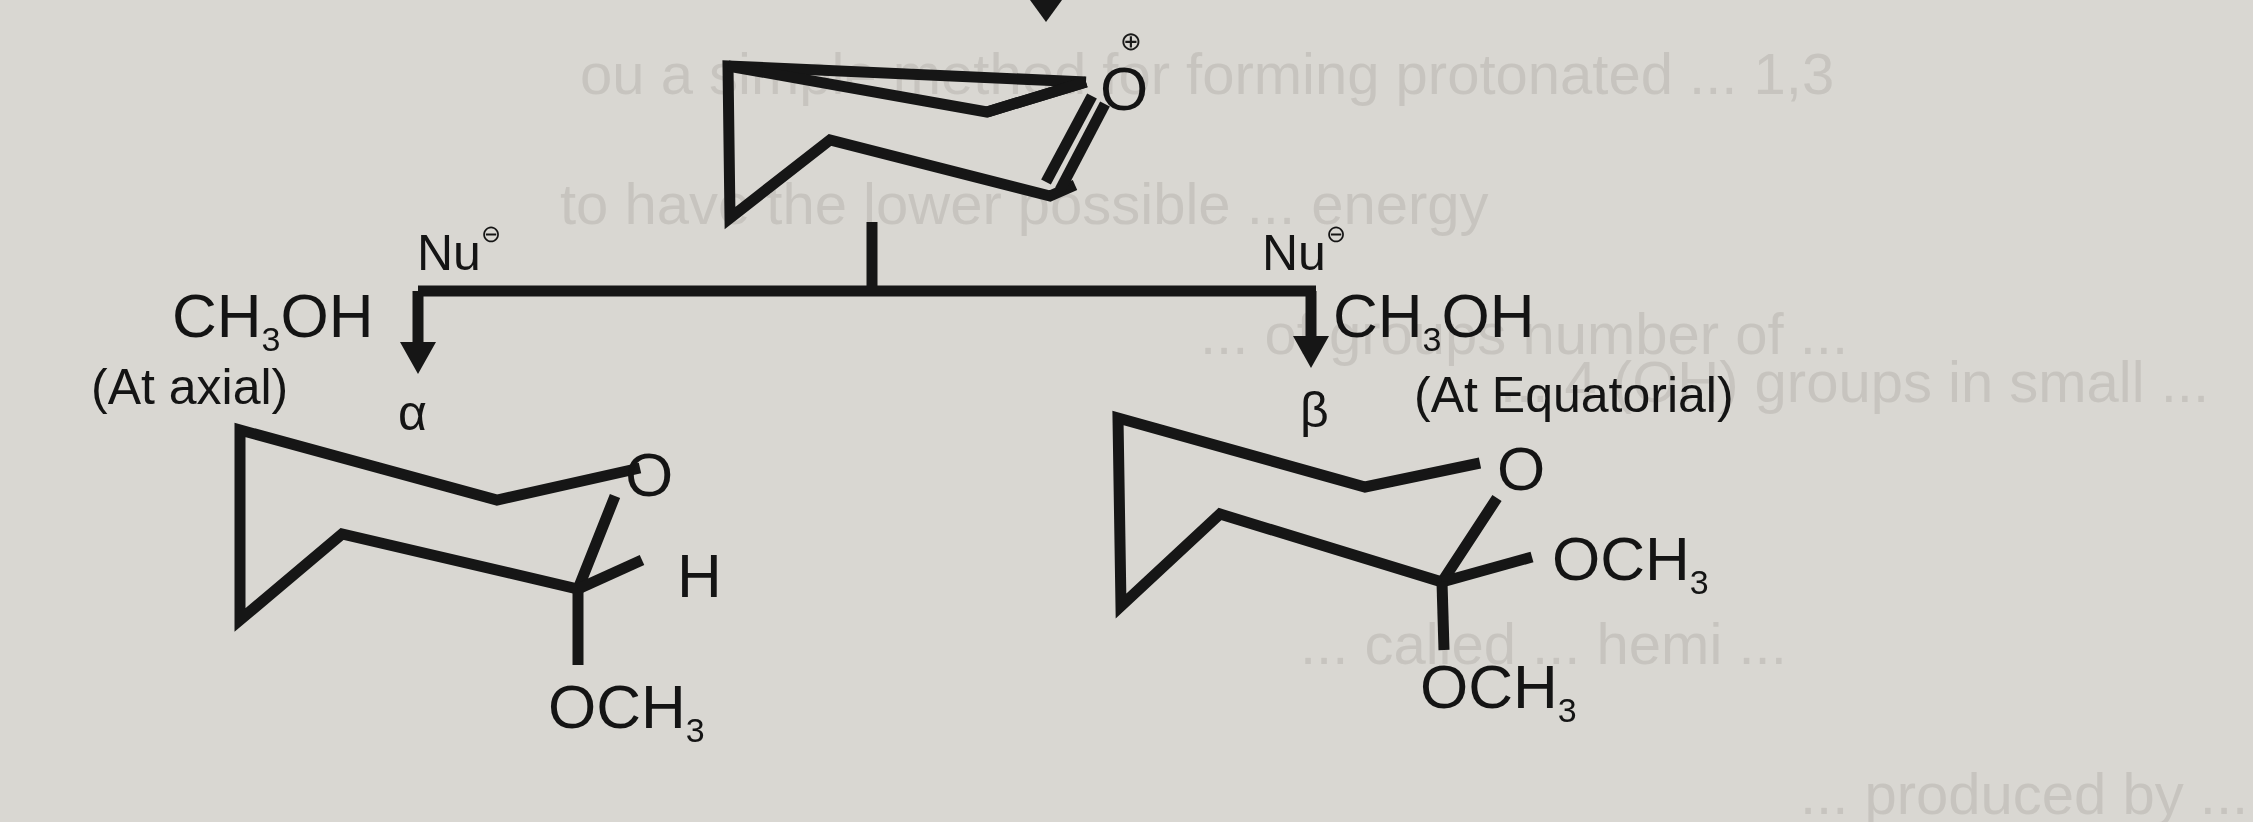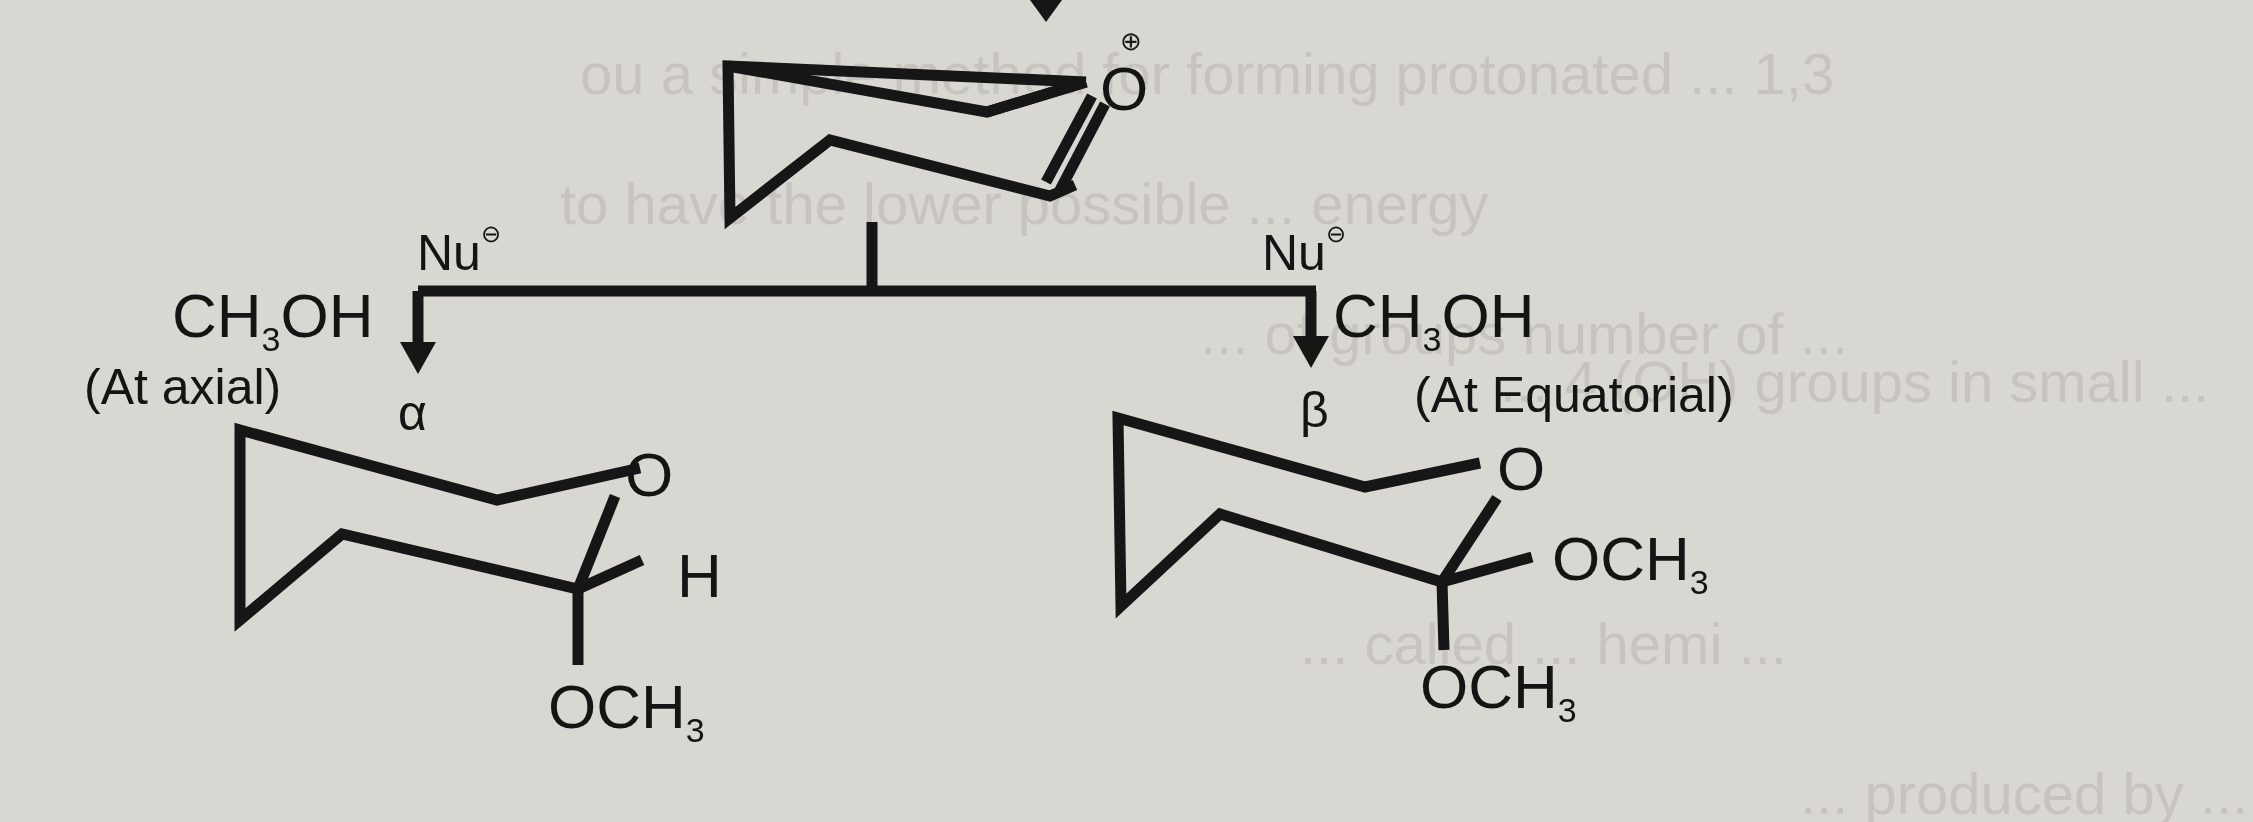--- a/index.html
+++ b/index.html
@@ -55,21 +55,21 @@
 
 <div class="lbl" style="left:1100px;top:58px;">O</div>
 <div class="sup" style="left:1120px;top:26px;">⊕</div>
 
 <div class="lbl sm" style="left:417px;top:222px;">
   <span>Nu</span><span style="font-size:24px;vertical-align:28px;">⊖</span>
 </div>
 <div class="lbl" style="left:172px;top:285px;">
   <span>CH</span><sub>3</sub><span>OH</span>
 </div>
-<div class="lbl sm" style="left:84px;top:362px;text-align:right;">(At axial)</div>
+<div class="lbl sm" style="left:91px;top:362px;text-align:right;">(At axial)</div>
 <div class="lbl sm" style="left:398px;top:388px;">α</div>
 <div class="lbl" style="left:625px;top:444px;">O</div>
 <div class="lbl" style="left:677px;top:545px;">H</div>
 <div class="lbl" style="left:548px;top:676px;">
   <span>OCH</span><sub>3</sub>
 </div>
 
 <div class="lbl sm" style="left:1262px;top:222px;">
   <span>Nu</span><span style="font-size:24px;vertical-align:28px;">⊖</span>
 </div>

